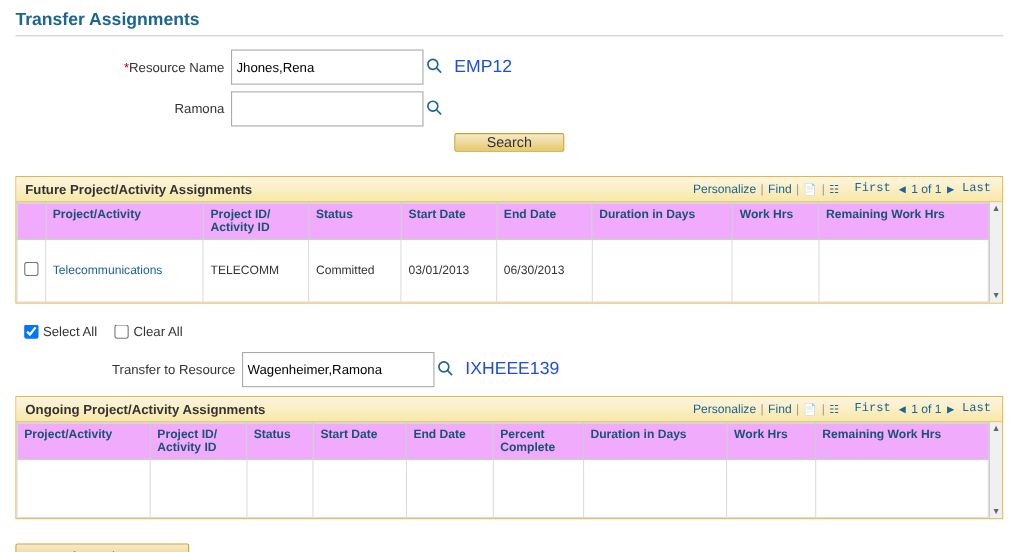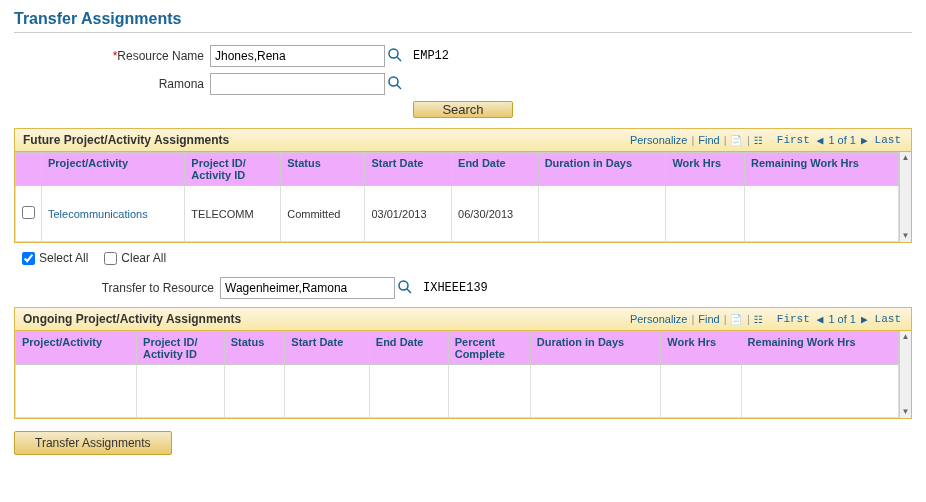--- a/index.html
+++ b/index.html
@@ -15,74 +15,73 @@
     }
     .page-title {
       color: #1a6496;
       font-size: 16px;
       font-weight: bold;
       margin-bottom: 12px;
       border-bottom: 1px solid #ccc;
       padding-bottom: 4px;
     }
     .form-section {
-      margin-bottom: 10px;
+      margin-bottom: 22px;
     }
     .form-row {
       display: flex;
       align-items: center;
       margin-bottom: 6px;
       padding-left: 60px;
     }
     .form-label {
       text-align: right;
       min-width: 130px;
       margin-right: 6px;
       font-size: 12px;
       color: #333;
     }
     .form-input {
       border: 1px solid #aaa;
       padding: 2px 4px;
       font-size: 12px;
       width: 175px;
-      height: 22px;
+      height: 32px;
     }
     .search-icon-btn {
       background: none;
       border: none;
       cursor: pointer;
       margin-left: 2px;
       padding: 0;
       color: #1a6496;
       font-size: 14px;
     }
     .emp-id {
       margin-left: 10px;
-      font-size: 12px;
-      color: #000000;
-      font-family: Liberation Mono, monospace;
+      font-size: 16px;
+      color: #1d4ed8;
     }
     .search-btn-row {
       display: flex;
       justify-content: center;
       margin-bottom: 10px;
     }
     .search-button {
       background: linear-gradient(to bottom, #f5e9c8, #e8c96e);
       border: 1px solid #c8a22a;
       padding: 0 28px;
       font-size: 13px;
       cursor: pointer;
       color: #333;
       border-radius: 2px;
     }
     .grid-section {
       border: 1px solid #e0b84a;
-      margin-bottom: 4px;
+      margin-bottom: 14px;
     }
     .grid-header-bar {
       background: linear-gradient(to bottom, #fdf5df, #f8e8a8);
       border-bottom: 1px solid #e0b84a;
       display: flex;
       justify-content: space-between;
       align-items: center;
       padding: 4px 8px;
     }
     .grid-title {

